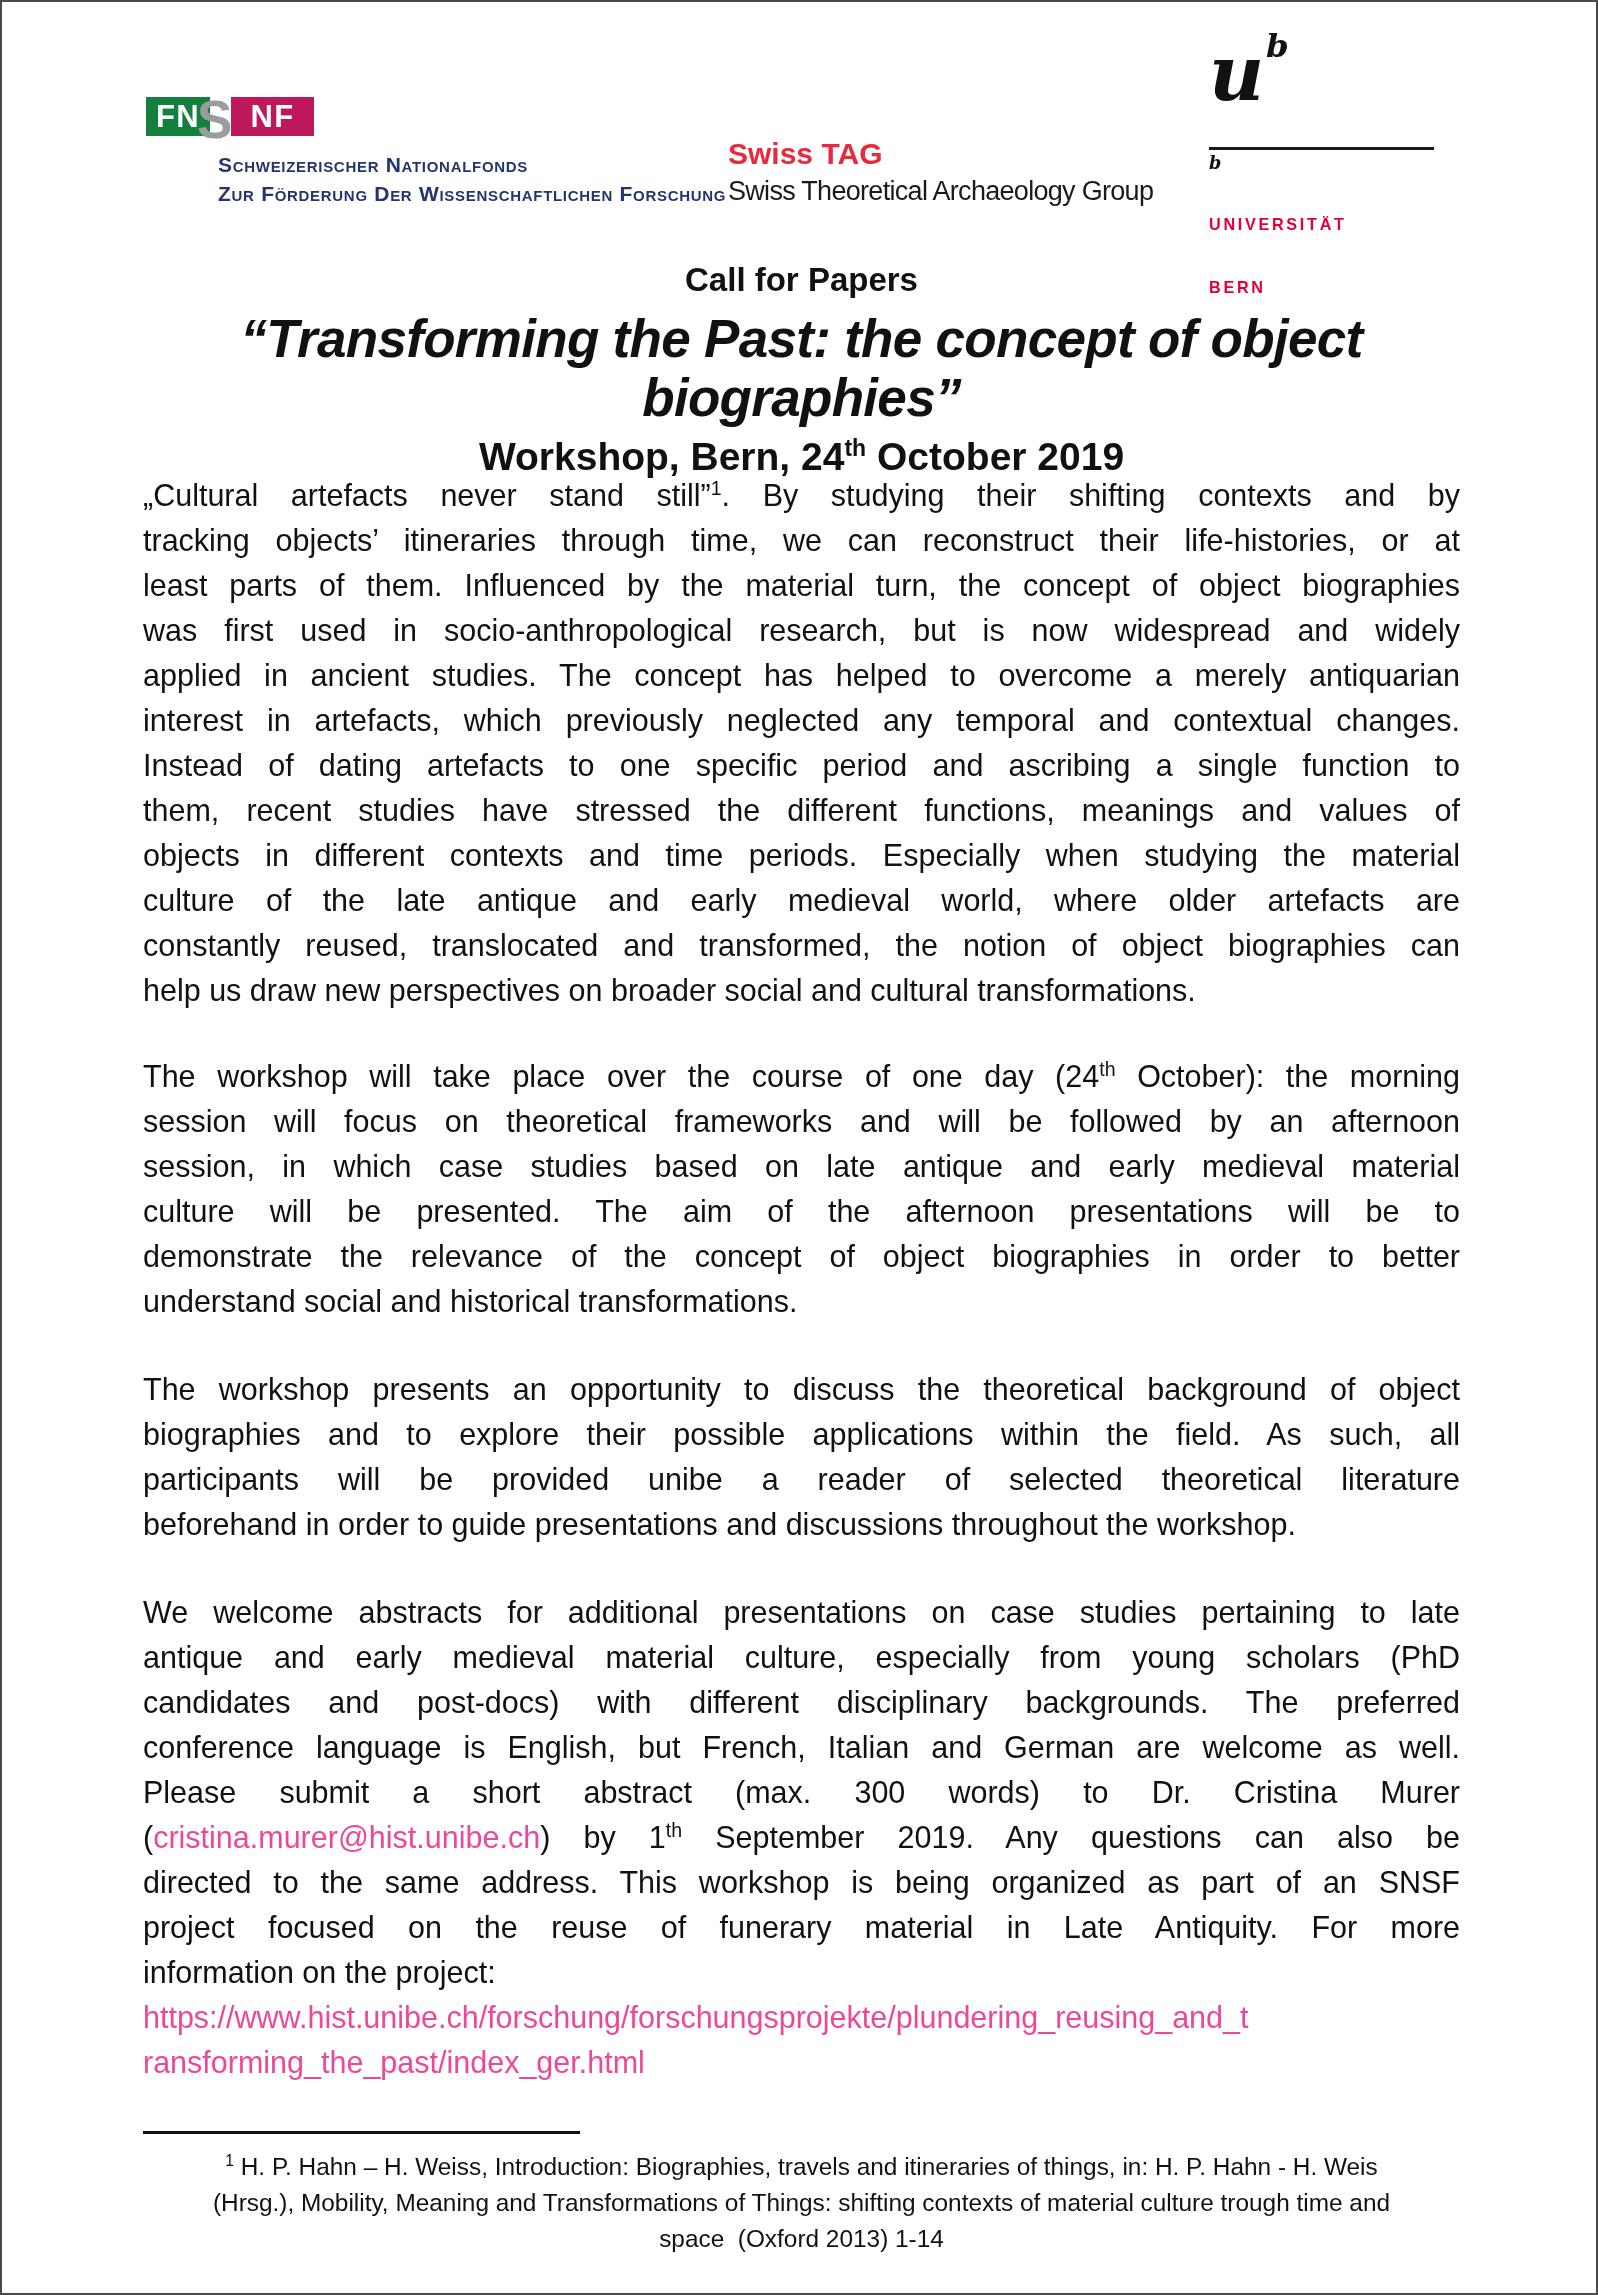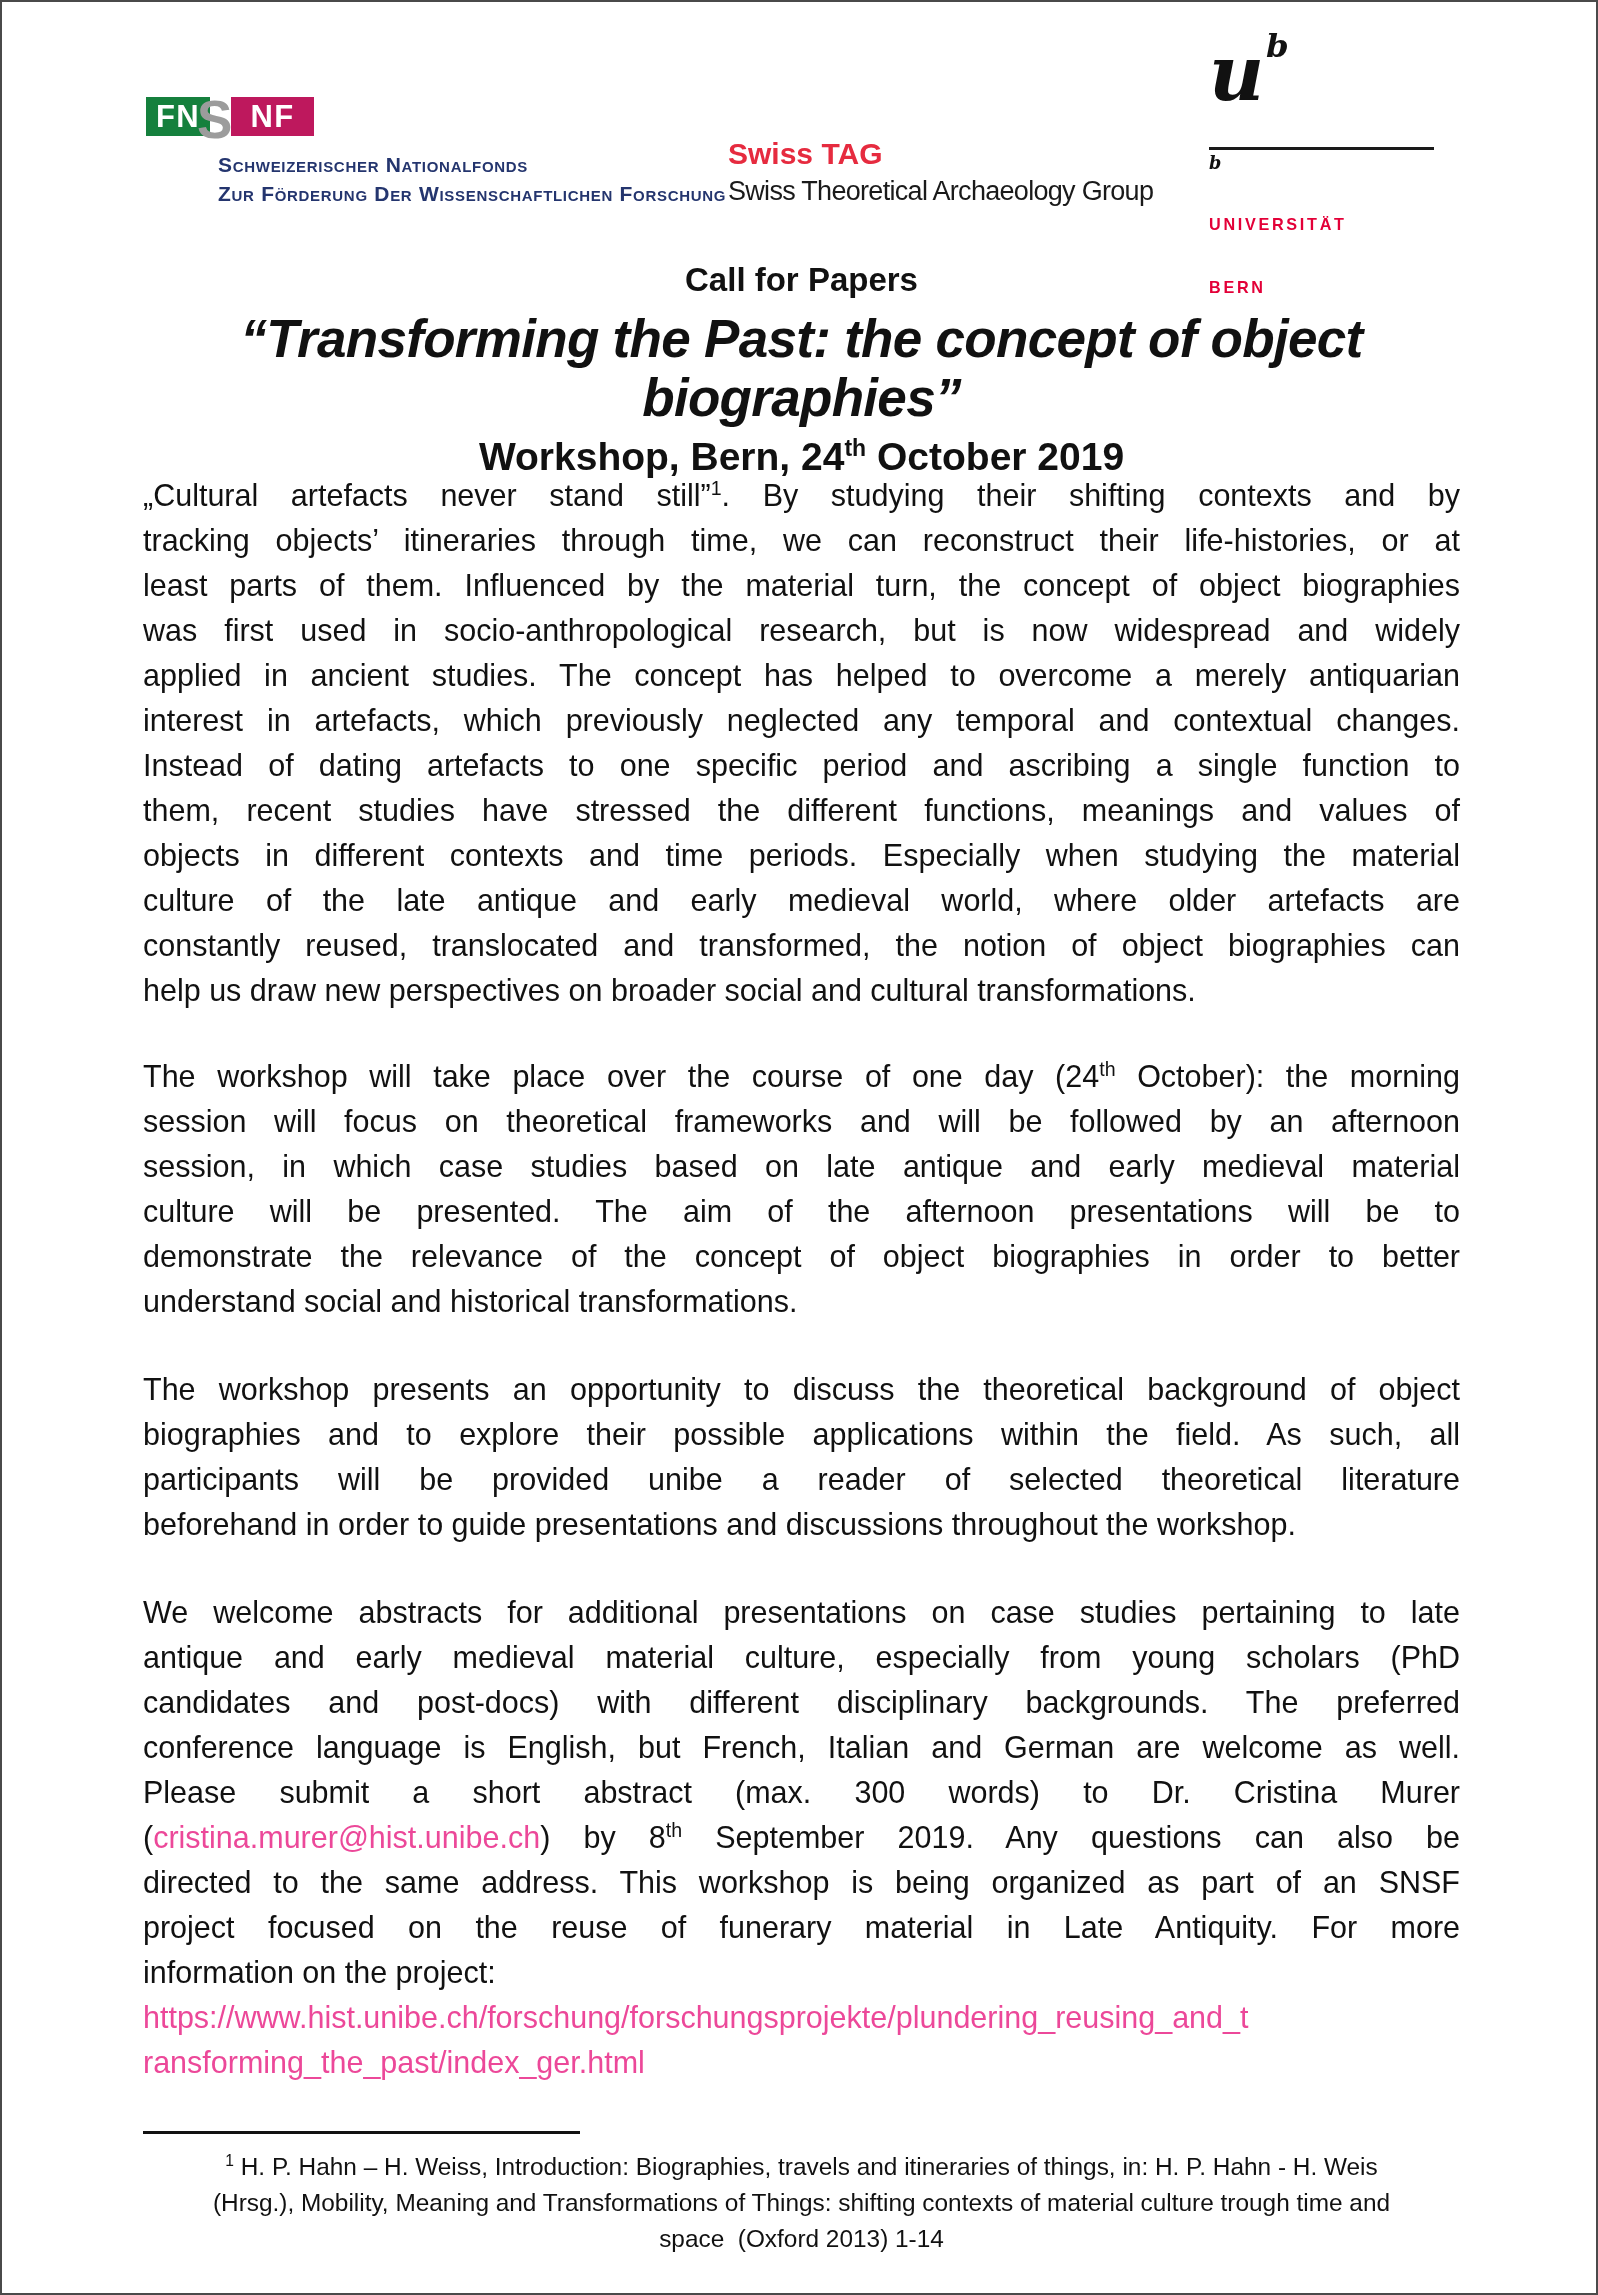--- a/index.html
+++ b/index.html
@@ -125,21 +125,21 @@
       <div class="bline"><span>biographies and to explore their possible applications within the field. As such, all</span></div>
       <div class="bline"><span>participants will be provided unibe a reader of selected theoretical literature</span></div>
       <div class="bline last"><span>beforehand in order to guide presentations and discussions throughout the workshop.</span></div>
     </div>
   <div class="para p3">
       <div class="bline"><span>We welcome abstracts for additional presentations on case studies pertaining to late</span></div>
       <div class="bline"><span>antique and early medieval material culture, especially from young scholars (PhD</span></div>
       <div class="bline"><span>candidates and post-docs) with different disciplinary backgrounds. The preferred</span></div>
       <div class="bline"><span>conference language is English, but French, Italian and German are welcome as well.</span></div>
       <div class="bline"><span>Please submit a short abstract (max. 300 words) to Dr. Cristina Murer</span></div>
-      <div class="bline"><span>(</span><span class="link">cristina.murer@hist.unibe.ch</span><span>) by 8</span><span class="sup">th</span><span> September 2019. Any questions can also be</span></div>
+      <div class="bline"><span>(</span><span class="link">cristina.murer@hist.unibe.ch</span><span>) by 1</span><span class="sup">th</span><span> September 2019. Any questions can also be</span></div>
       <div class="bline"><span>directed to the same address. This workshop is being organized as part of an SNSF</span></div>
       <div class="bline"><span>project focused on the reuse of funerary material in Late Antiquity. For more</span></div>
       <div class="bline last"><span>information on the project:</span></div>
       <div class="bline last"><span class="link">https://www.hist.unibe.ch/forschung/forschungsprojekte/plundering_reusing_and_t</span></div>
       <div class="bline last"><span class="link">ransforming_the_past/index_ger.html</span></div>
     </div>
 
   <div class="fnsep"></div>
   <div class="footnote">
       <div class="fnline"><span class="fnsup">1</span><span> H. P. Hahn – H. Weiss, Introduction: Biographies, travels and itineraries of things, in: H. P. Hahn - H. Weis</span></div>

